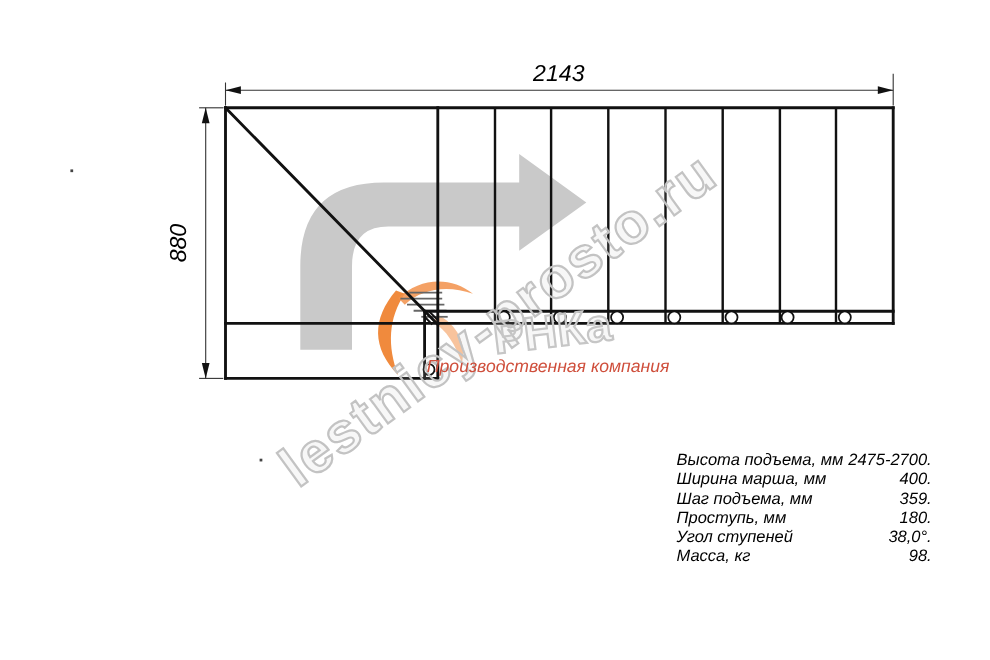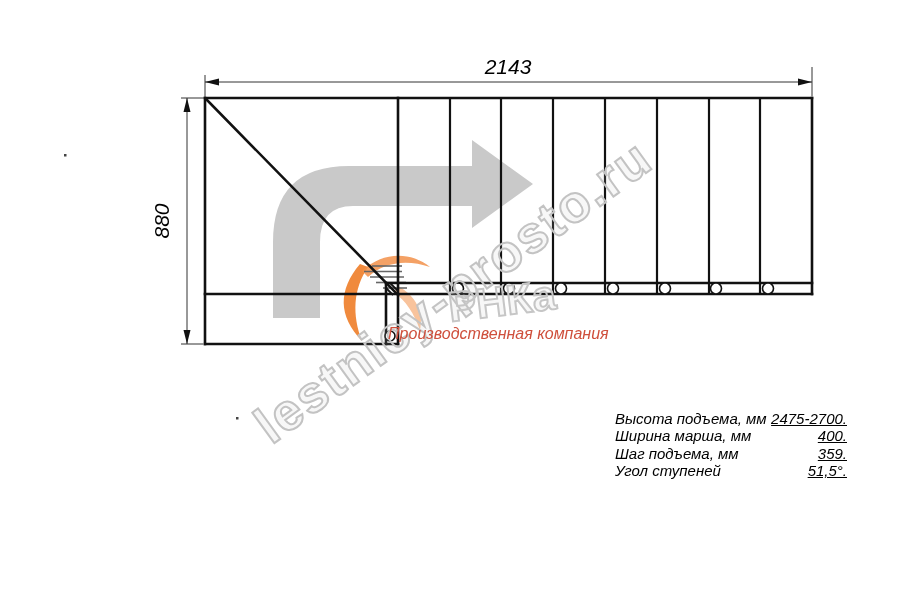--- a/index.html
+++ b/index.html
@@ -49,21 +49,21 @@
 
   
   .specs{
     position:absolute;left:615px;top:410px;width:232px;
     font-style:italic;
     font-size:15px;
     color:#000;
   }
   .specs .row{display:flex;justify-content:space-between;line-height:17.4px;}
   .specs .lbl{text-align:left;white-space:nowrap;}
-  .specs .val{text-align:center;white-space:nowrap;text-decoration:underline;}
+  .specs .val{text-align:center;white-space:nowrap;}
 </style>
 </head>
 <body>
 
 <div class="stage">
 
   <svg class="plan" width="900" height="600" viewBox="0 0 900 600">
 
     <g>
       <path d="M273,318 L273,242 Q273,166 349,166 L472,166 L472,140 L533,184 L472,228 L472,206 L353,206
@@ -161,18 +161,26 @@
       </div>
       <div class="row">
         <span class="lbl">Ширина марша, мм</span>
         <span class="val">400.</span>
       </div>
       <div class="row">
         <span class="lbl">Шаг подъема, мм</span>
         <span class="val">359.</span>
       </div>
       <div class="row">
+        <span class="lbl">Проступь, мм</span>
+        <span class="val">180.</span>
+      </div>
+      <div class="row">
         <span class="lbl">Угол ступеней</span>
-        <span class="val">51,5°.</span>
+        <span class="val">38,0°.</span>
+      </div>
+      <div class="row">
+        <span class="lbl">Масса, кг</span>
+        <span class="val">98.</span>
       </div>
     </div>
 
 </div>
 
 </body></html>

